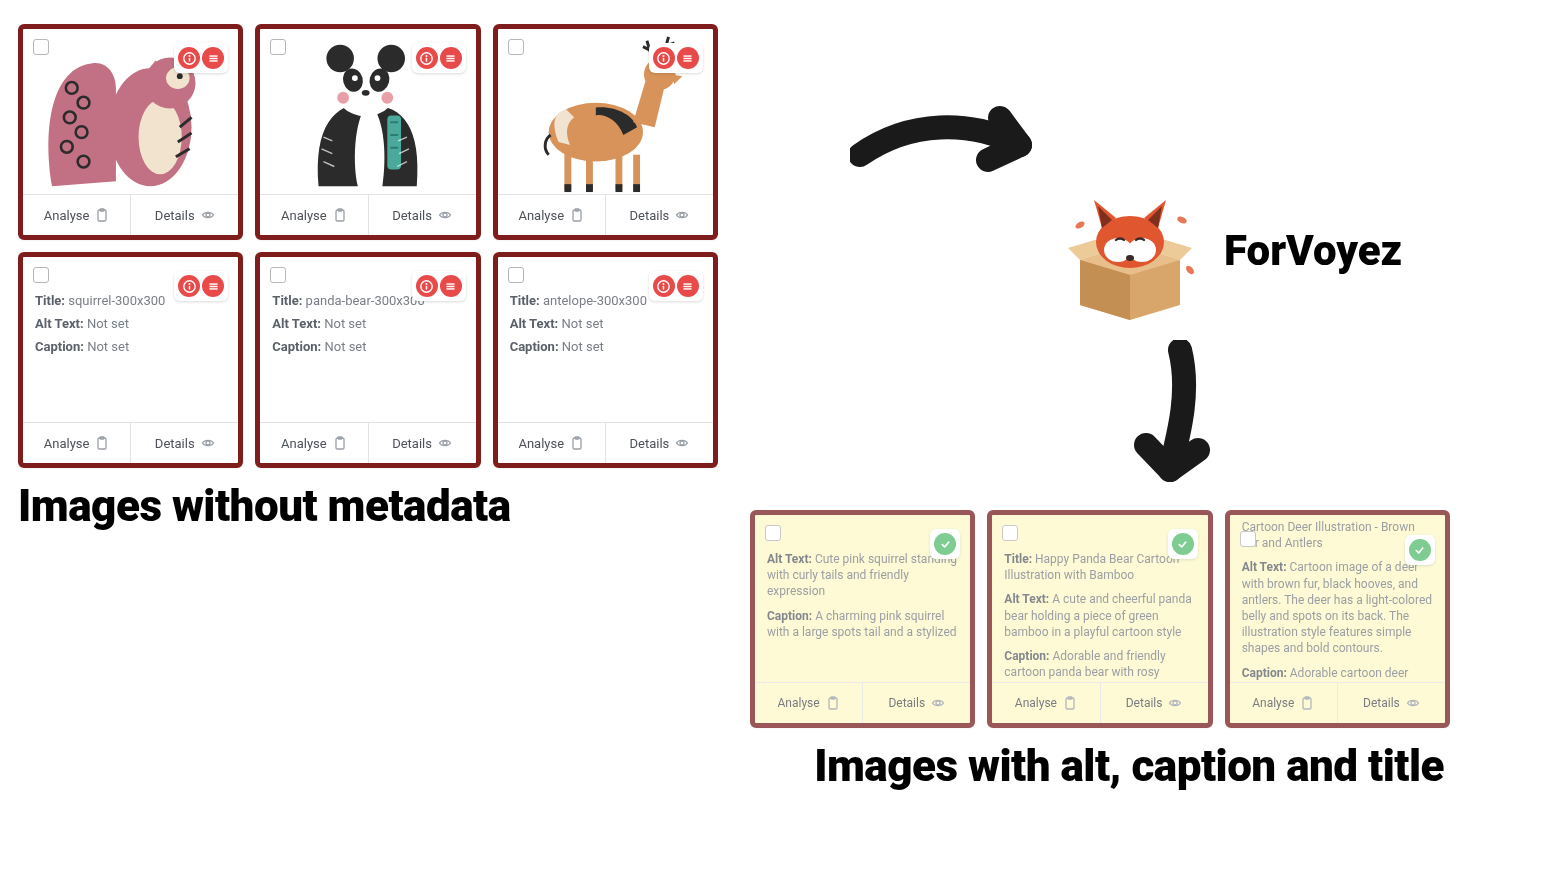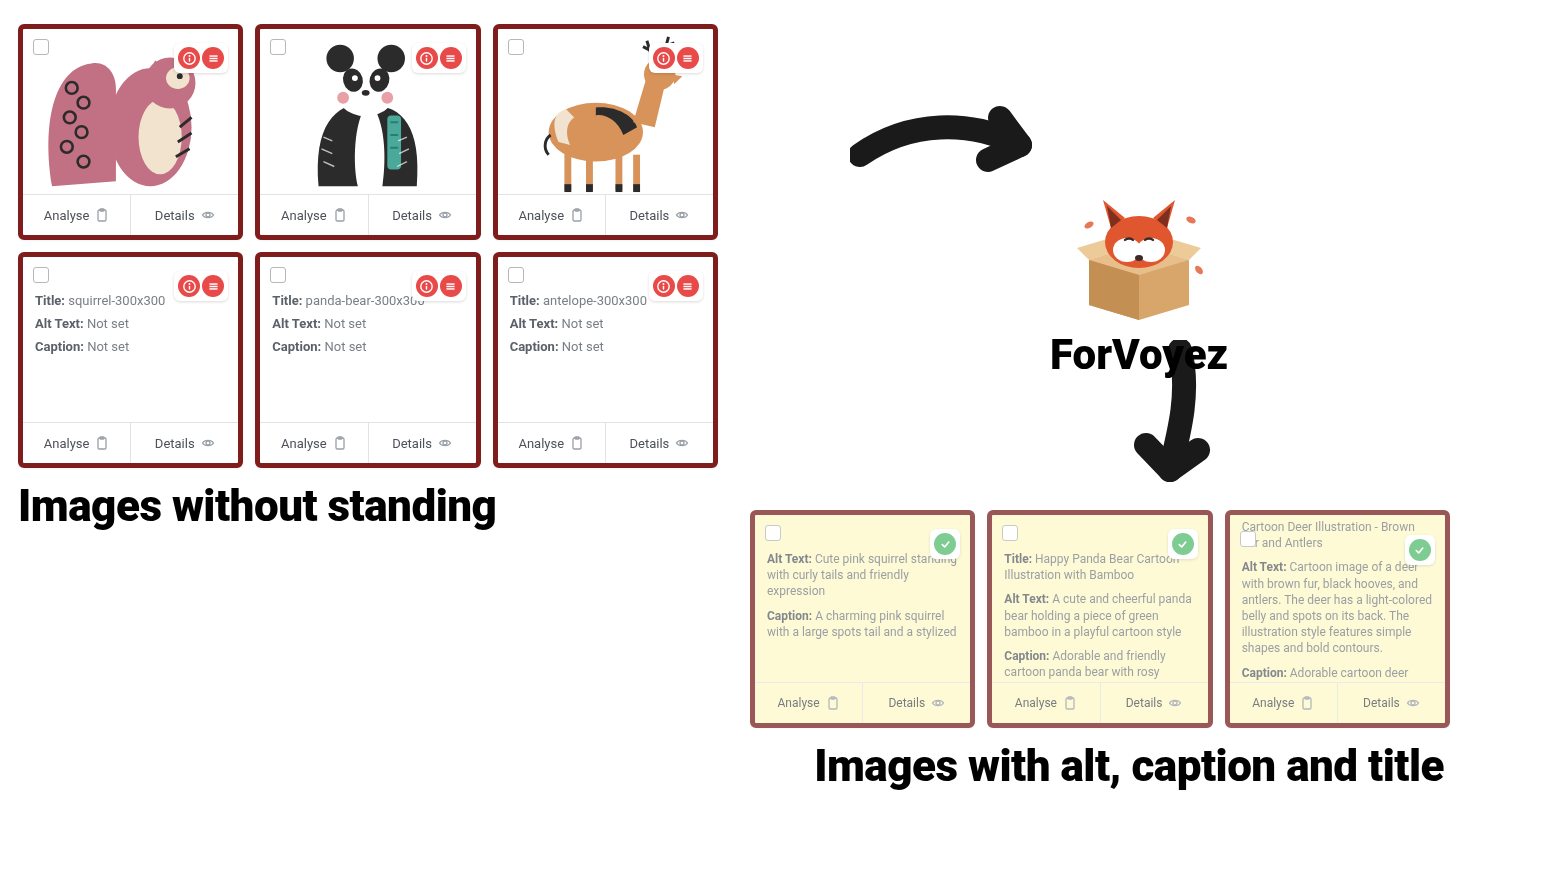--- a/index.html
+++ b/index.html
@@ -135,21 +135,21 @@
   text-align: right;
 }
 
 
 .logo-block {
   position: absolute;
   left: 1050px;
   top: 170px;
   display: flex;
   align-items: center;
-  flex-direction: column;
+  gap: 14px;
 }
 .logo-block .logo-svg { width: 160px; height: 160px; }
 .brand-name {
   font-size: 42px;
   font-weight: 900;
 }
 
 
 .arrow-svg1 { position: absolute; left: 850px; top: 100px; width: 220px; height: 120px; }
 .arrow-svg2 { position: absolute; left: 1120px; top: 340px; width: 120px; height: 160px; }
@@ -496,21 +496,21 @@
           <span>Details</span>
           <svg class="action-icon" viewBox="0 0 14 14">
             <use href="#eye-icon"></use>
           </svg>
         </div>
     </div>
   </div>
 
 </div>
 
-<div class="left-heading">Images without standing</div>
+<div class="left-heading">Images without metadata</div>
 
 <svg class="arrow-svg1" viewBox="0 0 220 120">
   <path d="M10 55 C60 20 120 20 170 45" fill="none" stroke="#1a1a1a" stroke-width="24" stroke-linecap="round"></path>
   <path d="M170 45 L150 18 M170 45 L138 60" stroke="#1a1a1a" stroke-width="24" stroke-linecap="round" fill="none"></path>
 </svg>
 <svg class="arrow-svg2" viewBox="0 0 120 160">
   <path d="M60 10 C70 50 60 90 50 130" fill="none" stroke="#1a1a1a" stroke-width="24" stroke-linecap="round"></path>
   <path d="M50 130 L26 105 M50 130 L78 110" stroke="#1a1a1a" stroke-width="24" stroke-linecap="round" fill="none"></path>
 </svg>
 

